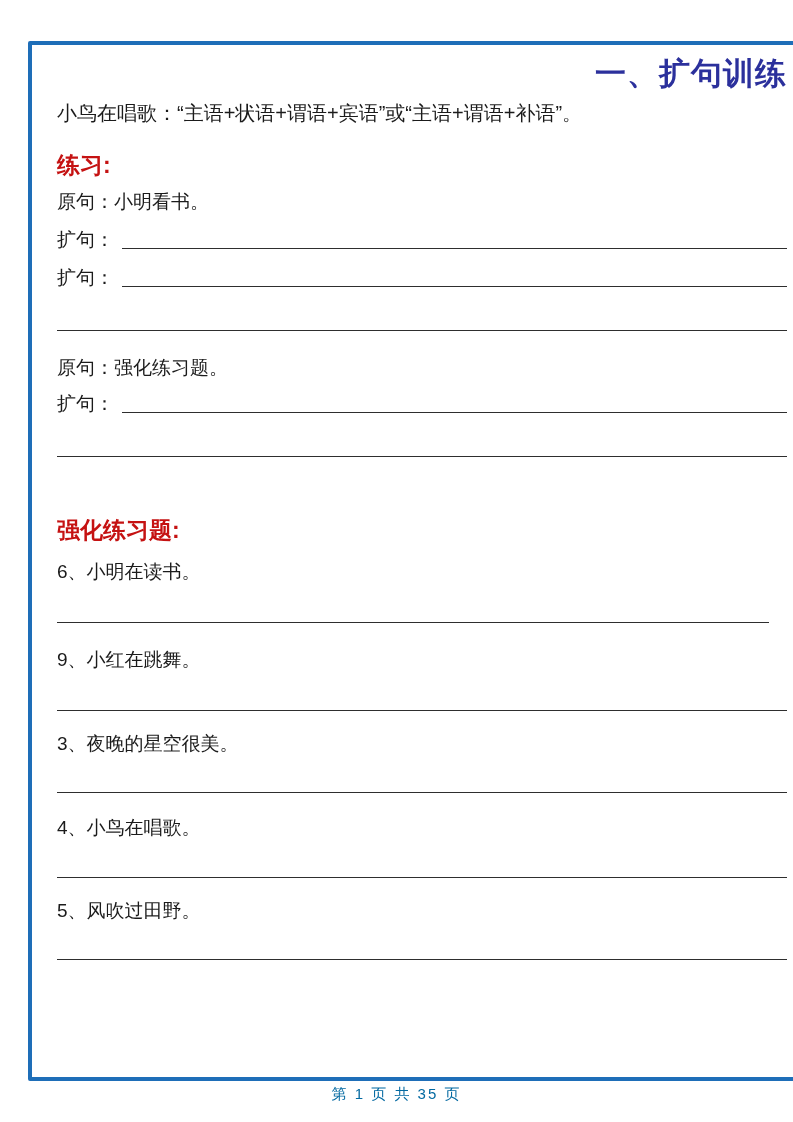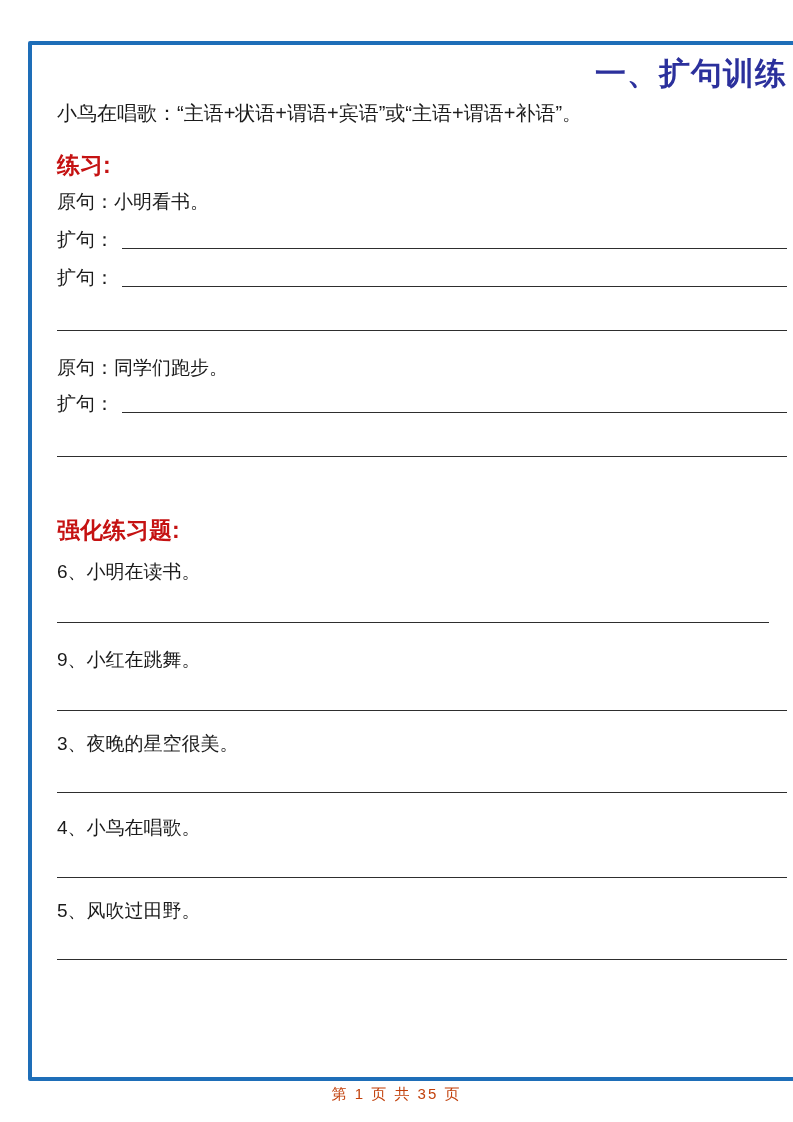--- a/index.html
+++ b/index.html
@@ -32,21 +32,21 @@
   .blank-row .label{flex:0 0 auto;}
   .write-line{
     flex:1 1 auto;margin:0 0 4px 8px;align-self:flex-end;
     border-bottom:1.5px solid #2e2e2e;height:20px;
   }
   .full-line{
     height:0;border-bottom:1.5px solid #2e2e2e;
   }
   .footer{
     position:absolute;left:0;top:1085px;width:793px;text-align:center;
-    font-size:15px;letter-spacing:2px;color:#c2410c;font-weight:500;
+    font-size:15px;letter-spacing:2px;color:#0369a1;font-weight:500;
   }
 </style>
 </head>
 <body>
 
 <div class="frame">
 
   <h1 class="title">一、扩句训练</h1>
 
   <p class="intro-line">小鸟在唱歌：“主语+状语+谓语+宾语”或“主语+谓语+补语”。</p>
@@ -58,21 +58,21 @@
     <span class="label">扩句：</span>
     <span class="write-line"></span>
   </div>
 
   <div class="row blank-row" style="margin-top:12px">
     <span class="label">扩句：</span>
     <span class="write-line"></span>
   </div>
   <div class="full-line" style="margin-top:39px"></div>
 
-  <p class="row" style="margin-top:24px">原句：同学们跑步。</p>
+  <p class="row" style="margin-top:24px">原句：强化练习题。</p>
   <div class="row blank-row" style="margin-top:10px">
     <span class="label">扩句：</span>
     <span class="write-line"></span>
   </div>
   <div class="full-line" style="margin-top:39px"></div>
 
   <h2 class="red-heading" style="margin-top:58px;line-height:30px">强化练习题:</h2>
 
   <p class="row" style="margin-top:14px">6、小明在读书。</p>
   <div class="full-line" style="margin-top:37px;width:97.6%"></div>

